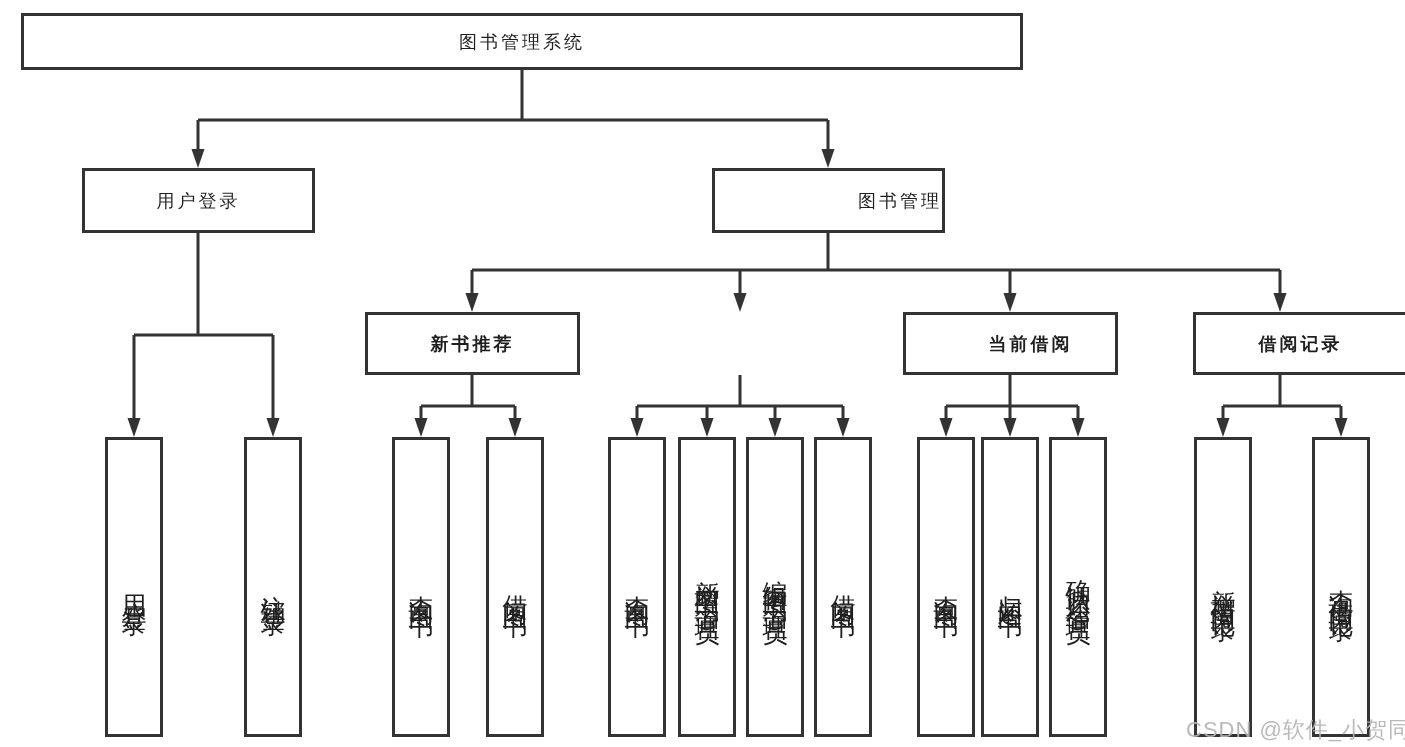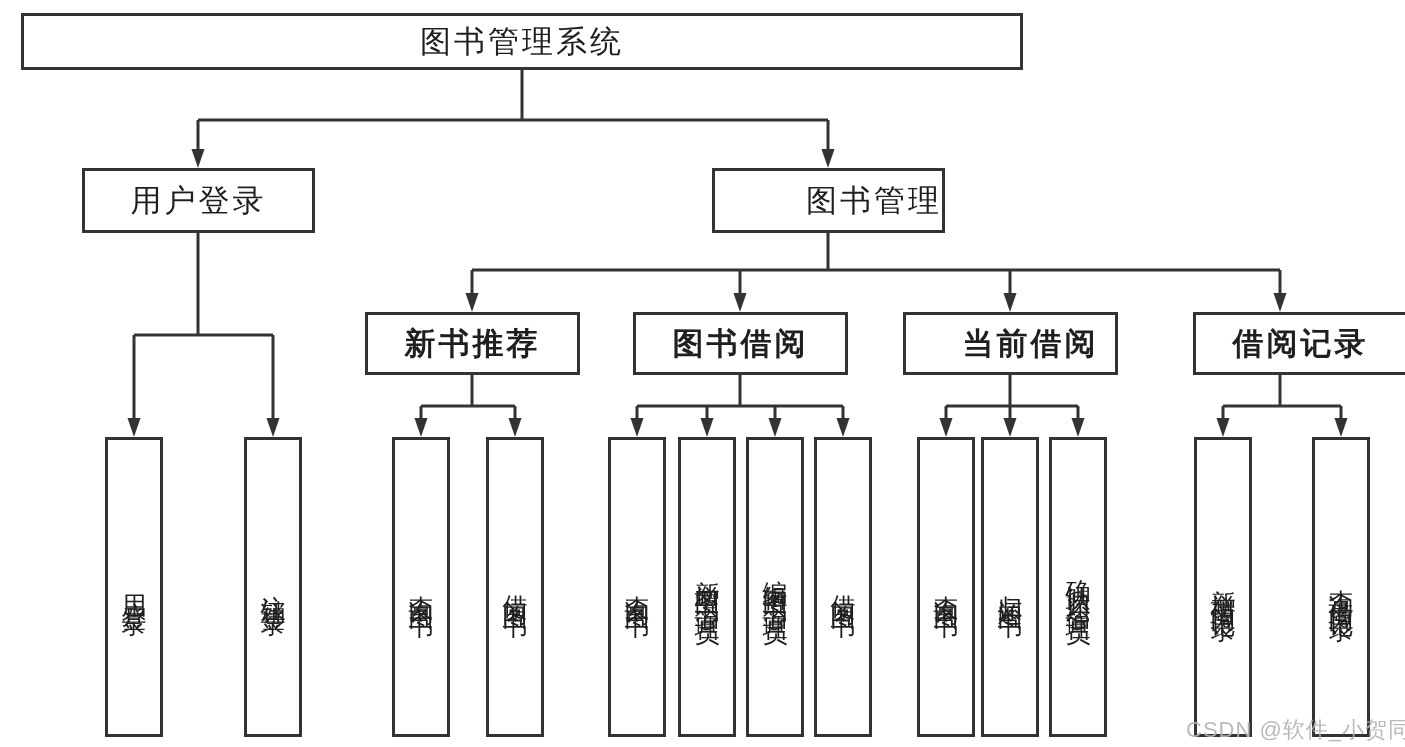--- a/index.html
+++ b/index.html
@@ -16,21 +16,21 @@
     position:absolute;
     box-sizing:border-box;
     border:3px solid #333333;
     background:#ffffff;
     display:flex;
     align-items:center;
     justify-content:center;
     color:#1f1f1f;
   }
   .hnode span{
-    font-size:31px;
+    font-size:18px;
     letter-spacing:3px;
     line-height:1;
     white-space:nowrap;
   }
   .leaf span{
     writing-mode:vertical-rl;
     text-orientation:mixed;
     font-size:25px;
     letter-spacing:6px;
     line-height:1;
@@ -96,23 +96,20 @@
   <div class="node hnode lvl2" style="left:82px;">
     <span>用户登录</span>
   </div>
   <div class="node hnode lvl2" style="left:712px;justify-content:flex-end;">
     <span>图书管理</span>
   </div>
 
   <div class="node hnode lvl3" style="left:365px;">
     <span>新书推荐</span>
   </div>
-  <div class="node hnode lvl3" style="left:633px;">
-    <span>图书借阅</span>
-  </div>
   <div class="node hnode lvl3" style="left:903px;padding-left:40px;">
     <span>当前借阅</span>
   </div>
   <div class="node hnode lvl3" style="left:1173px;margin-left:20px;">
     <span>借阅记录</span>
   </div>
 
   <div class="node leaf" style="left:105px;">
     <span>用户登录</span>
   </div>

